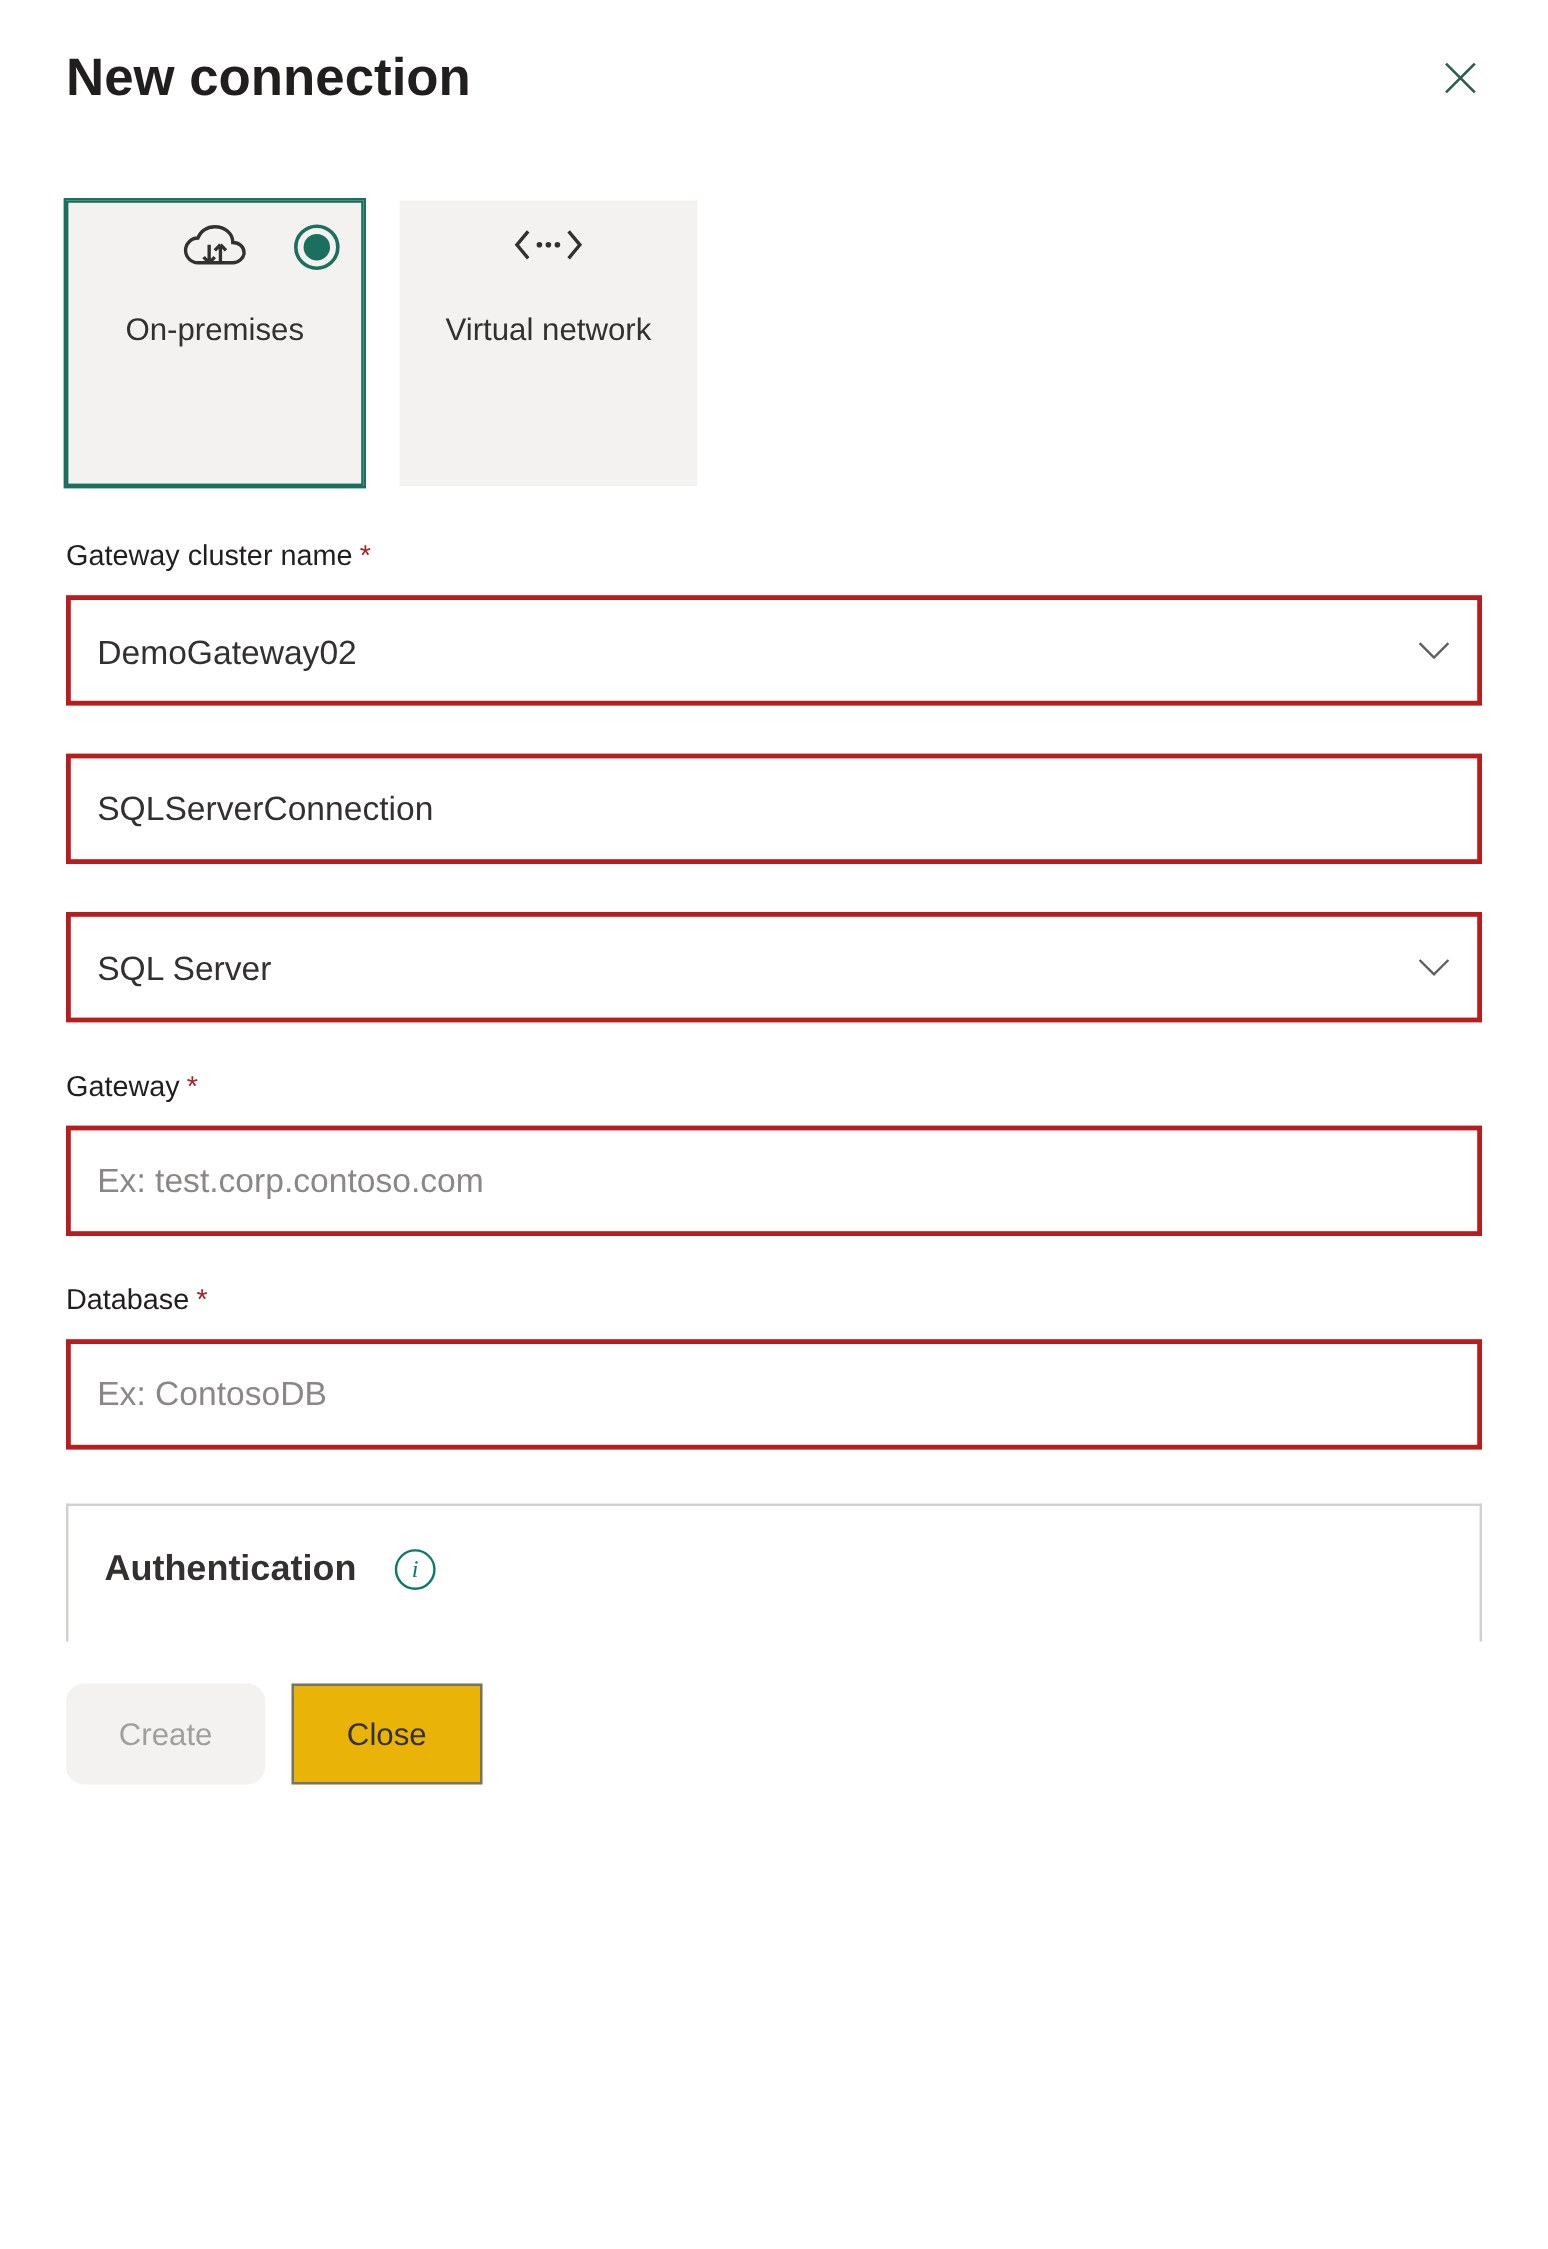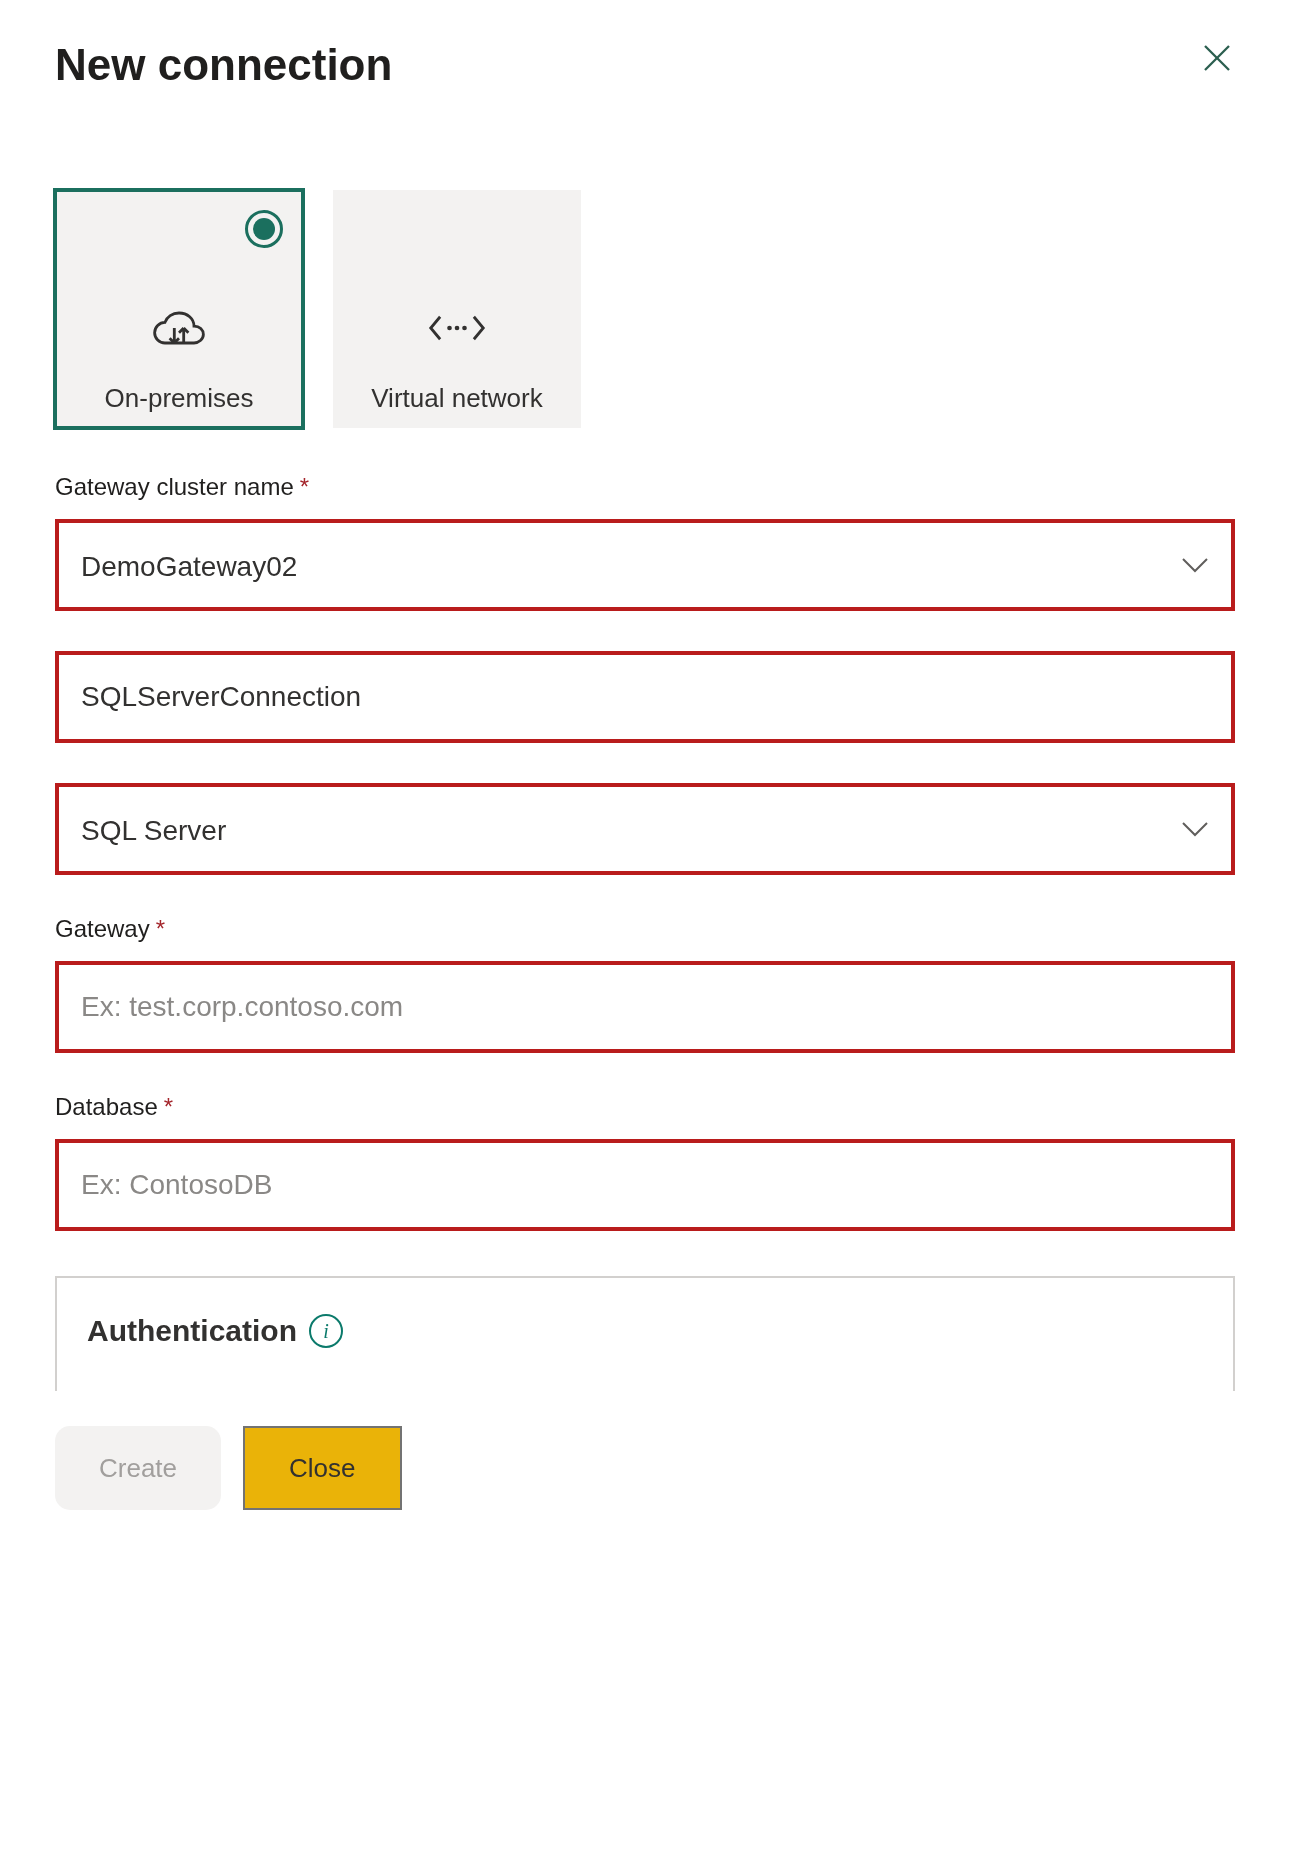--- a/index.html
+++ b/index.html
@@ -11,22 +11,22 @@
       font-family: "Segoe UI", -apple-system, sans-serif;
       background: #fff;
       width: 1290px;
       height: 1874px;
       padding: 40px 55px;
       color: #323130;
     }
     .header {
       display: flex;
       justify-content: space-between;
-      align-items: flex-start;
-      margin-bottom: 100px;
+      align-items: center;
+      margin-bottom: 77px;
     }
     .title {
       font-size: 44px;
       font-weight: 700;
       color: #201f1e;
     }
     .close-x {
       width: 36px;
       height: 36px;
       cursor: pointer;
@@ -39,21 +39,21 @@
       margin-bottom: 45px;
     }
     .conn-card {
       width: 248px;
       height: 238px;
       background: #f3f2f1;
       border: 2px solid transparent;
       display: flex;
       flex-direction: column;
       align-items: center;
-      justify-content: flex-end;
+      justify-content: flex-start;
       position: relative;
       cursor: pointer;
       padding: 10px;
     }
     .conn-card.selected {
       border: 2px solid #1b6f5e;
       outline: 2px solid #1b6f5e;
     }
     .radio-indicator {
       position: absolute;
@@ -138,21 +138,21 @@
       margin-top: 45px;
       height: 115px;
       overflow: hidden;
     }
     .auth-title {
       font-size: 30px;
       font-weight: 600;
       color: #323130;
       display: flex;
       align-items: center;
-      gap: 12px;
+      gap: 32px;
     }
     .info-icon {
       width: 34px;
       height: 34px;
       border: 2px solid #0b7a6b;
       border-radius: 50%;
       display: inline-flex;
       align-items: center;
       justify-content: center;
       color: #0b7a6b;

